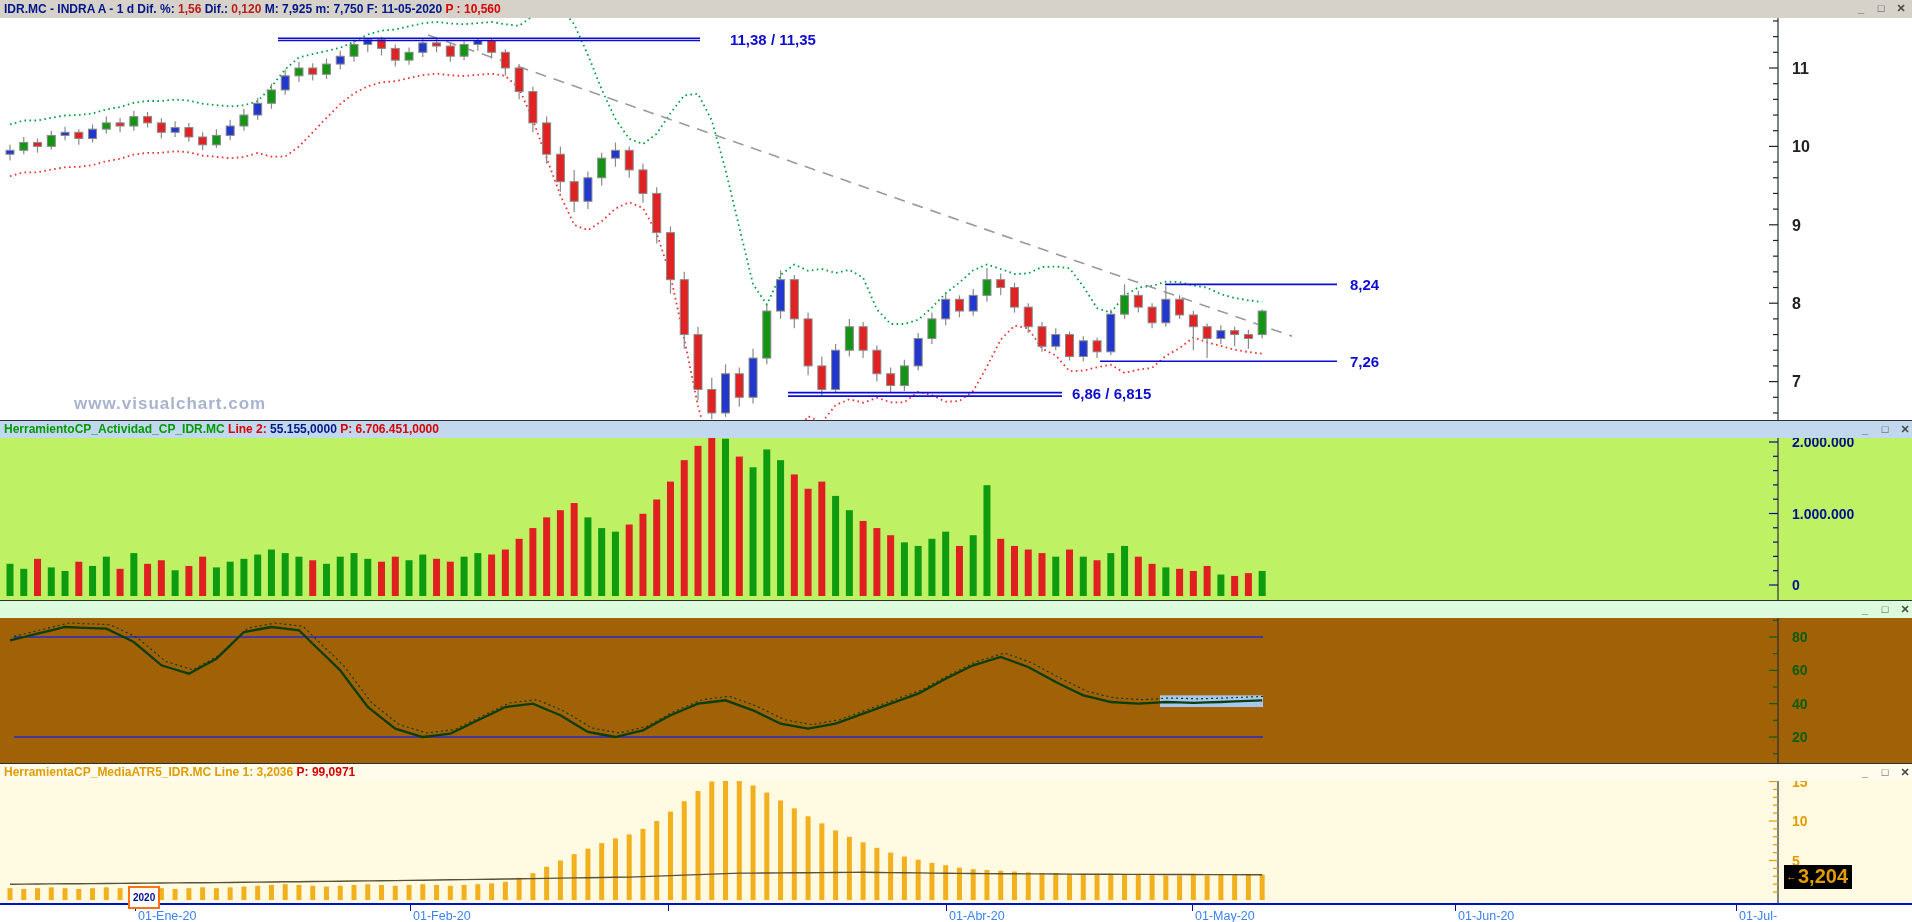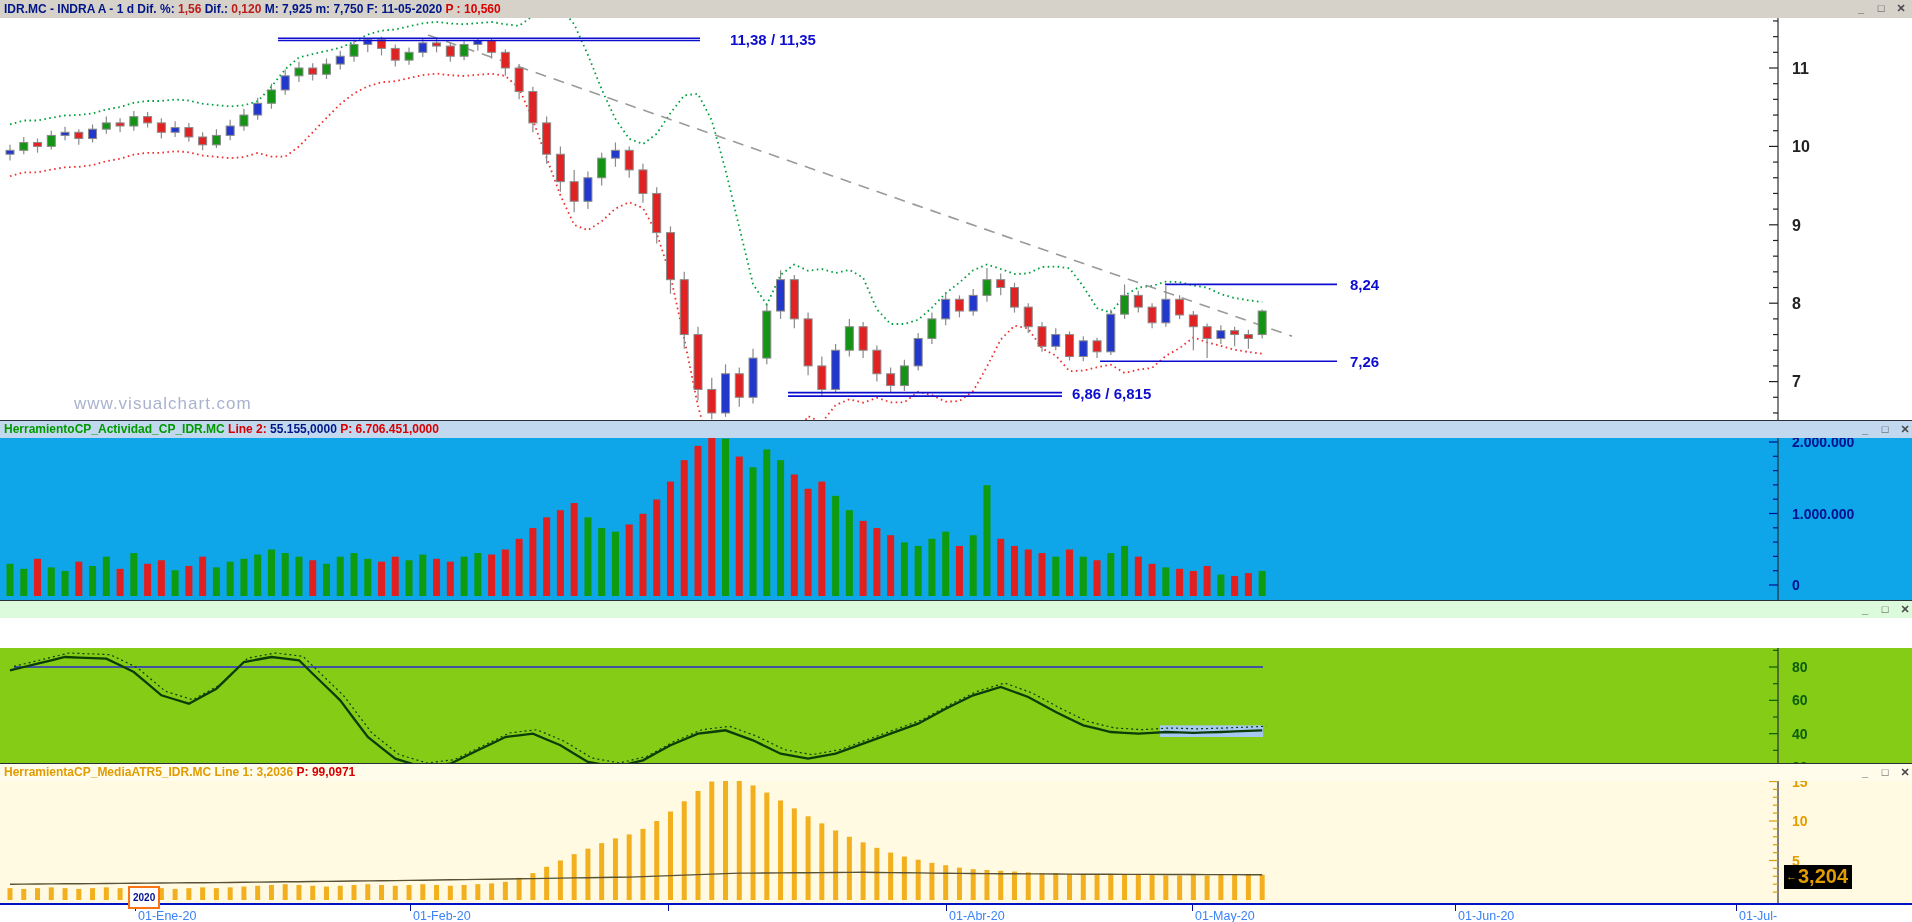--- a/index.html
+++ b/index.html
@@ -8,31 +8,31 @@
   .abs{position:absolute;left:0;width:1912px}
   #titlebar{top:0;height:18px;background:#d6d2ca;border-bottom:1px solid #8a8a8a;
             font-size:12px;font-weight:bold;line-height:18px;white-space:nowrap}
   #titlebar .tt{padding-left:4px}
   .phead{height:17px;font-size:12px;font-weight:bold;line-height:17px;white-space:nowrap;
          border-top:1px solid #2b3036;padding-left:4px}
   #p2h{top:420px;background:#c2d8ee}
   #p3h{top:600px;background:#dcfadc}
   #p4h{top:763px;background:#fffcec}
   #p1{top:18px;height:402px;background:#ffffff}
-  #p2{top:438px;height:162px;background:#0ea5e9}
-  #p3{top:648px;height:145px;background:#84cc16}
+  #p2{top:438px;height:162px;background:#bef264}
+  #p3{top:618px;height:145px;background:#a16207}
   #p4{top:781px;height:122px;background:#fffae1}
   #dateaxis{top:903px;height:19px;background:#ffffff;border-top:2px solid #0013c4}
   svg{position:absolute;left:0;top:0;display:block}
   .c-navy{color:#001688}.c-lb{color:#b91c1c}.c-red{color:#d80000}.c-green{color:#009a00}
   .c-blue{color:#2020c8}.c-dark{color:#20321f}.c-orange{color:#e09c00}
   .winbtns{position:absolute;right:4px;top:1px;height:15px;display:flex;gap:6px;align-items:center}
   .wb{display:inline-block;width:14px;height:12px;font-size:11px;font-weight:bold;color:#4a4a4a;
       text-align:center;line-height:11px;cursor:default}
-  #watermark{position:absolute;left:74px;top:376px;font-size:17px;font-weight:normal;
+  #watermark{position:absolute;left:74px;top:376px;font-size:17px;font-weight:bold;
              color:#a9b2cf;letter-spacing:1px}
   #atrbox{position:absolute;left:1784px;top:84px;background:#000000;padding:0 4px 1px 2px;
           font-size:20px;font-weight:bold;color:#e09c00;white-space:nowrap}
   #atrbox .arr{font-size:11px;vertical-align:3px;margin-right:1px}
   #yearbox{position:absolute;left:128px;top:886px;background:#ffffff;border:2px solid #f97316;
            padding:4px 3px;font-size:10px;font-weight:bold;color:#001090;z-index:5}
   .dtick{position:absolute;top:0;width:1px;height:6px;background:#001090}
   .dlab{position:absolute;top:4px;font-size:12.5px;font-weight:normal;color:#3b82f6;white-space:nowrap}
 </style>
 </head>

